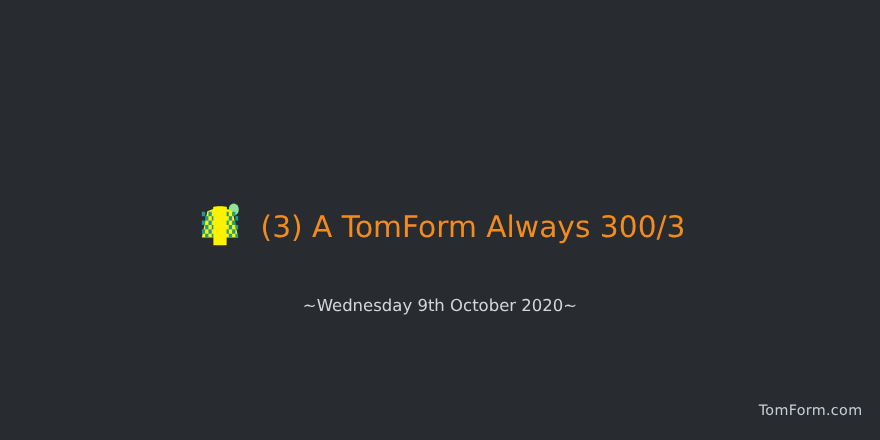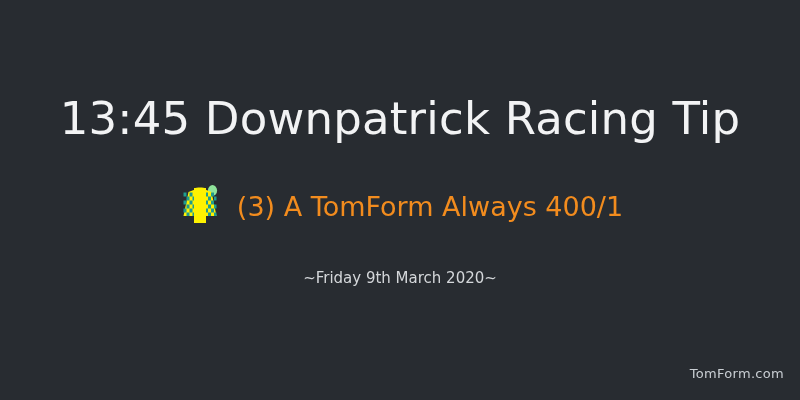--- a/index.html
+++ b/index.html
@@ -97,21 +97,20 @@
     letter-spacing: 0.3px;
     line-height: 1;
     white-space: nowrap;
   }
 </style>
 </head>
 <body>
 
 <div class="card">
 
-  <div class="title">13:45 Downpatrick Racing Tip</div>
 
   <div class="tip-row">
 
     <svg class="silks" viewBox="0 0 46 46">
 
       <ellipse cx="35.5" cy="7.5" rx="4.6" ry="5.4" fill="#8fe39a"></ellipse>
 
       <g>
         <path d="M11.5 9 L18 6.5 L18 33 L6.5 33 Z" fill="#fff200"></path>
         <g fill="#1f9c8f">
@@ -148,22 +147,22 @@
         </g>
       </g>
 
       <path d="M17 5.5 C19.5 4.2 26.5 4.2 29 5.5 L29 40 L17 40 Z" fill="#fff200"></path>
       <rect x="17" y="5" width="12" height="3" fill="#fff200"></rect>
     </svg>
 
     <div class="tip-text">
       <span class="num">(3)</span>
       <span class="name">A TomForm Always</span>
-      <span class="odds">400/1</span>
+      <span class="odds">300/3</span>
     </div>
 
   </div>
 
-  <div class="date">~Friday 9th March 2020~</div>
+  <div class="date">~Wednesday 9th October 2020~</div>
 
   <div class="footer">TomForm.com</div>
 
 </div>
 
 </body></html>

